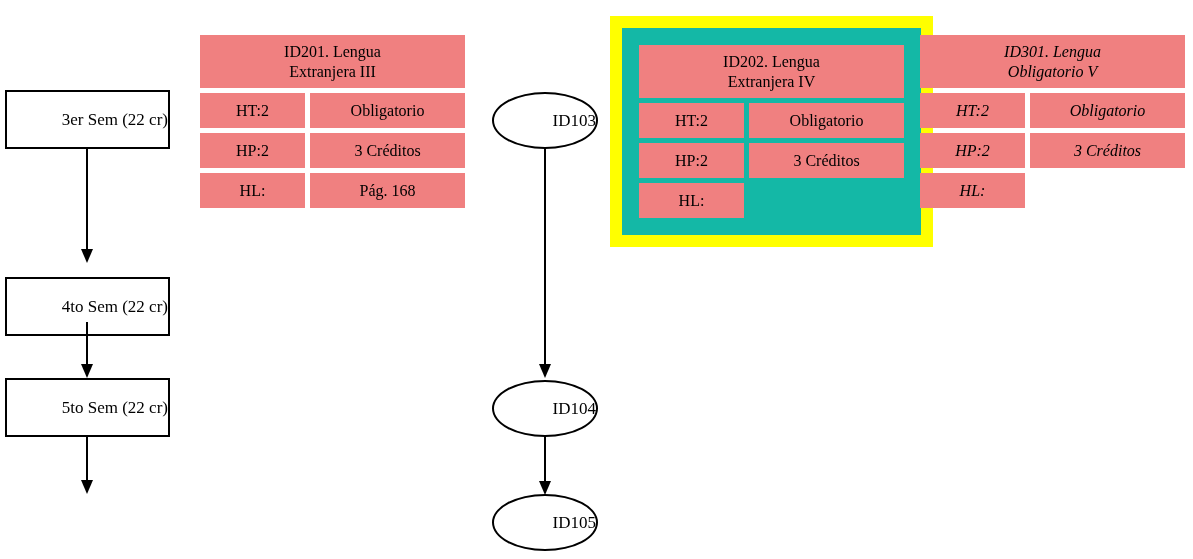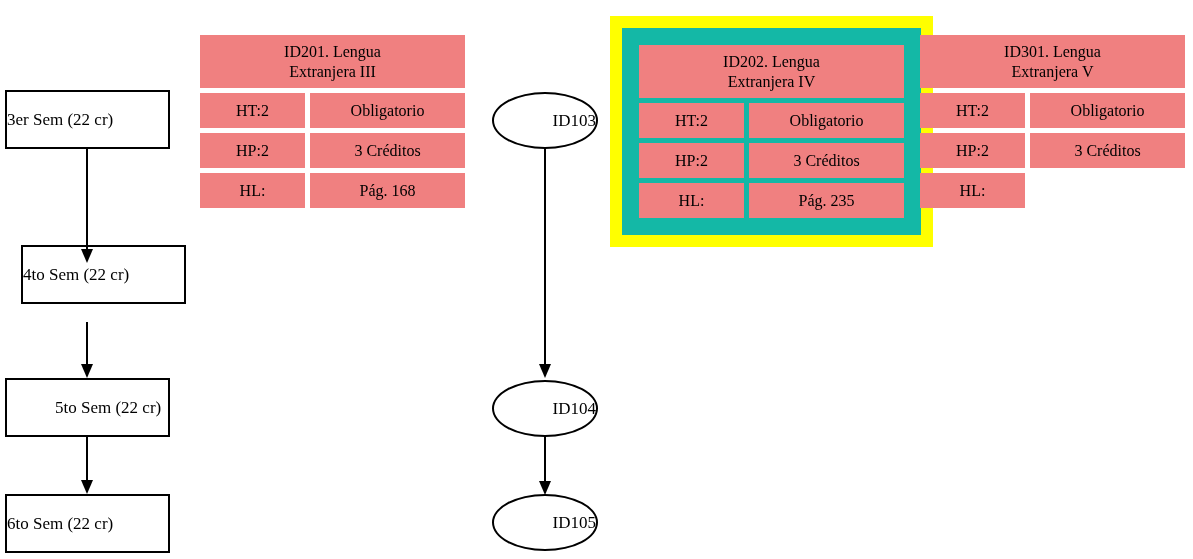--- a/index.html
+++ b/index.html
@@ -5,21 +5,21 @@
   html,body{margin:0;padding:0;background:#ffffff;}
   .canvas{
     position:relative;width:1193px;height:559px;background:#ffffff;
     font-family:"Liberation Serif","DejaVu Serif",serif;color:#000;
     overflow:hidden;
   }
   
   .sem-box{
     position:absolute;width:165px;height:59px;box-sizing:border-box;
     border:2px solid var(--stroke,#000);background:#fff;
-    display:flex;align-items:center;justify-content:flex-start;
+    display:flex;align-items:center;justify-content:flex-end;
     font-size:17px;white-space:nowrap;
   }
   
   .ellipse{
     position:absolute;width:106px;height:57px;box-sizing:border-box;
     border:2px solid var(--stroke,#000);border-radius:50%;background:#fff;
     display:flex;align-items:center;justify-content:flex-end;font-size:17px;
   }
   
   .vline{position:absolute;width:2px;background:var(--stroke,#000);}
@@ -50,28 +50,25 @@
   }
 </style>
 </head>
 <body>
 
 <div class="canvas">
 
   <div class="sem-box" style="left:5px;top:90px;">
     <span>3er Sem (22 cr)</span>
   </div>
-  <div class="sem-box" style="left:5px;top:245px;margin-left:16px;">
+  <div class="sem-box" style="left:5px;top:277px;">
     <span>4to Sem (22 cr)</span>
   </div>
   <div class="sem-box" style="left:5px;top:378px;padding-left:48px;">
     <span>5to Sem (22 cr)</span>
-  </div>
-  <div class="sem-box" style="left:5px;top:494px;">
-    <span>6to Sem (22 cr)</span>
   </div>
 
   <div>
     <div class="vline" style="left:86px;top:149px;height:100px;"></div>
     <div class="ahead" style="left:81px;top:249px;"></div>
   </div>
   <div>
     <div class="vline" style="left:86px;top:322px;height:42px;"></div>
     <div class="ahead" style="left:81px;top:364px;"></div>
   </div>
@@ -116,28 +113,27 @@
     <div class="ctable">
       <div class="hdr">
         <span>ID202. Lengua</span>
         <span>Extranjera IV</span>
       </div>
       <div class="cell">HT:2</div>
       <div class="cell">Obligatorio</div>
       <div class="cell">HP:2</div>
       <div class="cell">3 Créditos</div>
       <div class="cell">HL:</div>
-      <div class="cell">Pág. 235</div>
     </div>
   </div>
 
-  <div class="ctable abs" style="left:920px;top:35px;">
+  <div class="ctable abs" style="left:920px;top:35px;font-style:italic;">
     <div class="hdr">
       <span>ID301. Lengua</span>
-      <span>Extranjera V</span>
+      <span>Obligatorio V</span>
     </div>
     <div class="cell">HT:2</div>
     <div class="cell">Obligatorio</div>
     <div class="cell">HP:2</div>
     <div class="cell">3 Créditos</div>
     <div class="cell">HL:</div>
   </div>
 
 </div>
 

